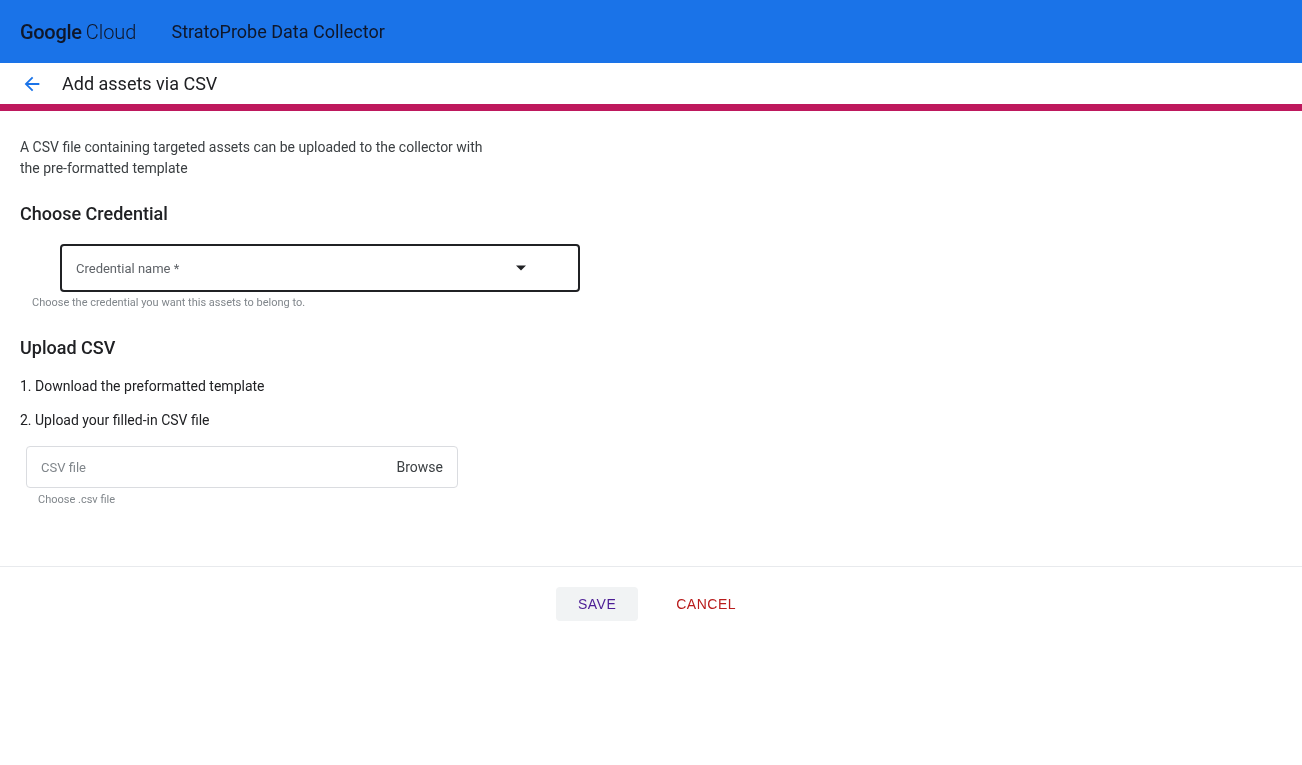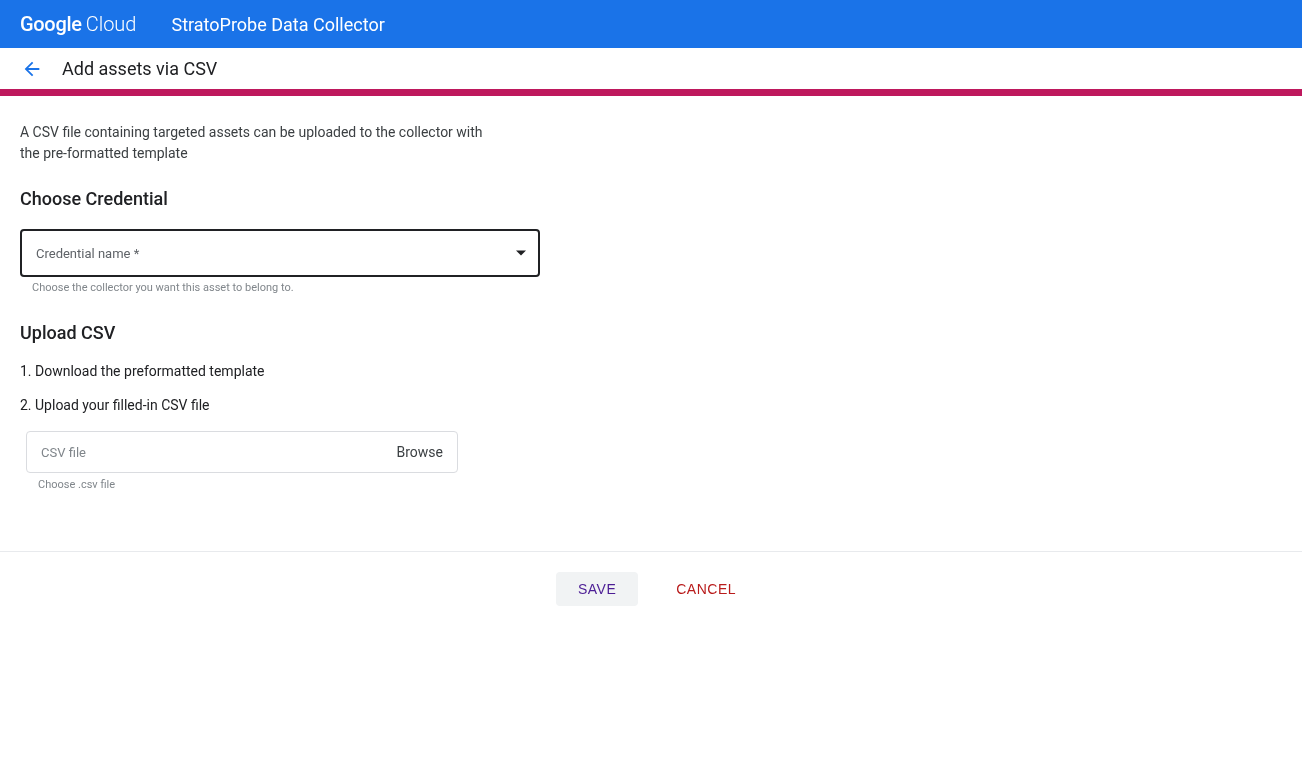--- a/index.html
+++ b/index.html
@@ -8,22 +8,22 @@
       padding: 0;
     }
     body {
       font-family: 'Google Sans', 'Roboto', Arial, sans-serif;
       font-size: 14px;
       color: #202124;
       background: #fff;
     }
     .top-bar {
       background: #1a73e8;
-      color: #ffffff;
-      height: 48px;
+      color: #0f172a;
+      height: 63px;
       display: flex;
       align-items: center;
       padding: 0 20px;
     }
     .logo-area {
       display: flex;
       align-items: baseline;
       gap: 4px;
       margin-right: 35px;
     }
@@ -75,20 +75,21 @@
     }
     .section-heading {
       font-size: 18px;
       font-weight: 500;
       color: #202124;
       margin-bottom: 20px;
     }
     .select-wrapper {
       position: relative;
       margin-bottom: 4px;
+      margin-left: 40px;
     }
     .select-field {
       width: 520px;
       height: 48px;
       border: 2px solid #202124;
       border-radius: 4px;
       padding: 0 40px 0 14px;
       display: flex;
       align-items: center;
       cursor: pointer;
@@ -226,21 +227,21 @@
   <p class="description">A CSV file containing targeted assets can be uploaded to the collector with the pre-formatted template</p>
 
   <h2 class="section-heading">Choose Credential</h2>
 
   <div class="select-wrapper">
     <div class="select-field">
       <span class="select-label">Credential name *</span>
       <span class="select-caret"></span>
     </div>
   </div>
-  <div class="helper-text">Choose the collector you want this asset to belong to.</div>
+  <div class="helper-text">Choose the credential you want this assets to belong to.</div>
 
   <h2 class="section-heading">Upload CSV</h2>
 
   <div class="step-item">1. Download the preformatted template</div>
 
 
   <div class="step-item">2. Upload your filled-in CSV file</div>
 
   <div class="file-field-wrapper">
     <div class="file-field">

